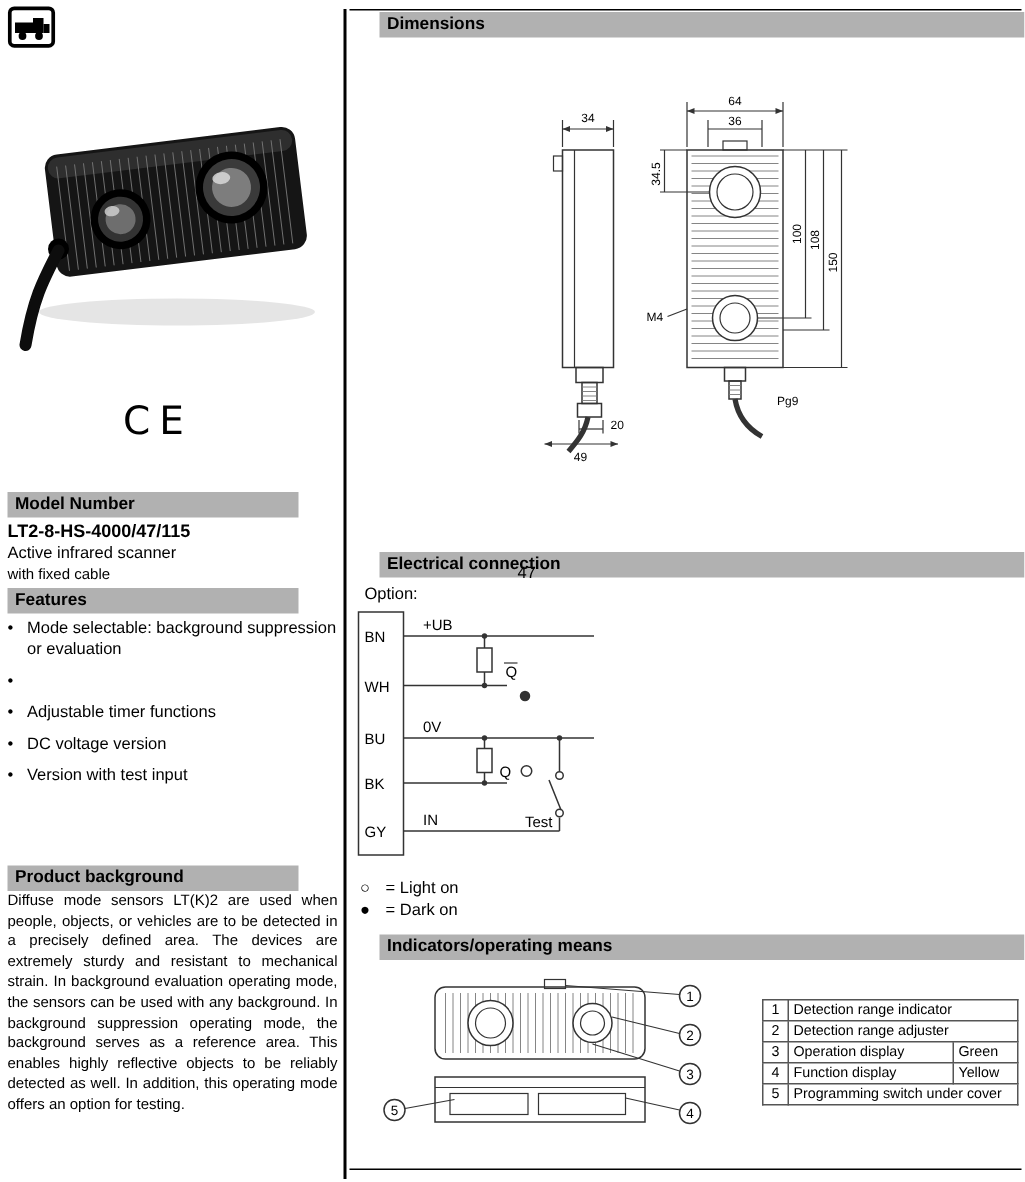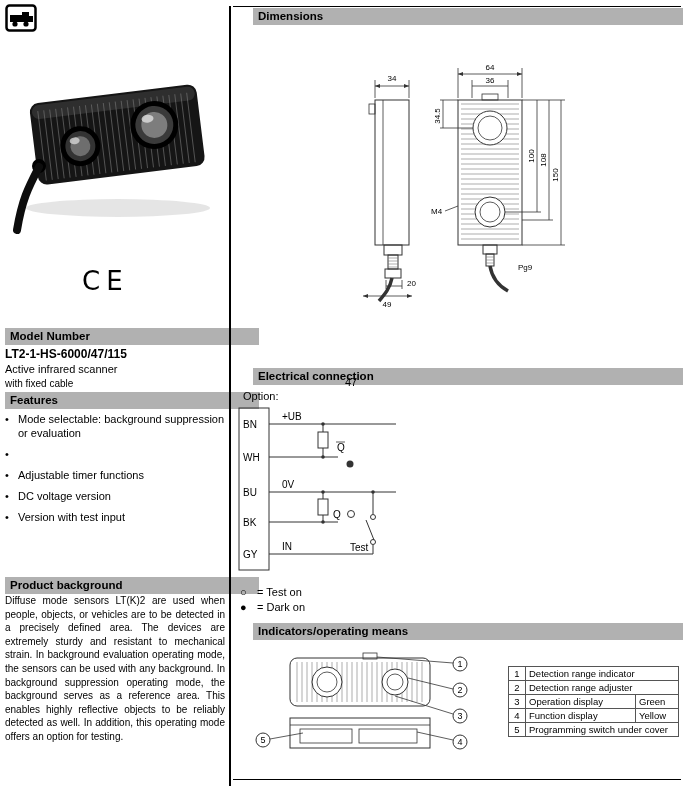--- a/index.html
+++ b/index.html
@@ -6,21 +6,21 @@
   .page {
     position:relative; width:683px; height:788px; overflow:hidden;
     background:#fff; color:#000;
     font-family:"Liberation Sans", sans-serif;
   }
   .abs { position:absolute; }
   .bar {
     position:absolute; background:#b1b1b1; height:17px; line-height:17px;
     font-weight:bold; font-size:11.5px; padding-left:5px; box-sizing:border-box;
   }
-  .bar-left  { left:5px;   width:254px; }
+  .bar-left  { left:5px;   width:194px; }
   .bar-right { left:253px; width:446px; }
   .vdivider { position:absolute; left:229px; top:6px; width:2px; height:780px; background:#000; }
   .hline { position:absolute; left:233px; width:448px; height:1px; background:#000; }
   .txt11 { font-size:11px; }
   .txt10 { font-size:10px; }
   .bold  { font-weight:bold; }
   .ce {
     position:absolute; left:82px; top:266px; font-size:26px; letter-spacing:6px;
     font-family:"DejaVu Sans", sans-serif;
     text-align:right;
@@ -82,21 +82,21 @@
         <ellipse cx="69" cy="90" rx="5" ry="3.4" fill="#cfcfcf" opacity="0.85"></ellipse>
       </g>
     </g>
     <circle cx="33" cy="120" r="7" fill="#000"></circle>
     <path d="M33 121 C22 142 16 154 11 184" stroke="#0d0d0d" stroke-width="8" fill="none" stroke-linecap="round"></path>
   </svg>
 
   <div class="ce">CE</div>
 
   <div class="bar bar-left" style="top:328px">Model Number</div>
-  <div class="abs bold" style="left:5px;top:347px;font-size:12px">LT2-1-HS-6000/47/115</div>
+  <div class="abs bold" style="left:5px;top:347px;font-size:12px">LT2-8-HS-4000/47/115</div>
   <div class="abs txt11" style="left:5px;top:363px">Active infrared scanner</div>
   <div class="abs txt10" style="left:5px;top:378px">with fixed cable</div>
 
   <div class="bar bar-left" style="top:392px">Features</div>
   <div class="features-list">
     <div class="feat">
         <span class="dot">•</span>
         <span>Mode selectable: background suppression or evaluation</span>
       </div>
     <div class="feat">
@@ -244,21 +244,21 @@
     <circle class="ln" cx="135" cy="138" r="2.5" fill="#fff"></circle>
     <line class="ln" x1="128" y1="116" x2="136" y2="136"></line>
     <circle class="ln" cx="135" cy="113" r="2.5" fill="#fff"></circle>
     <line class="ln" x1="135" y1="110" x2="135" y2="88"></line>
     <circle class="fillb" cx="135" cy="88" r="1.8"></circle>
     <text x="112" y="147">Test</text>
   </svg>
 
   <div class="legend-row" style="left:240px;top:586px">
     <span class="sym">○</span>
-    <span>= Test on</span>
+    <span>= Light on</span>
   </div>
   <div class="legend-row" style="left:240px;top:601px">
     <span class="sym">●</span>
     <span>= Dark on</span>
   </div>
 
   <div class="bar bar-right" style="top:623px">Indicators/operating means</div>
 
   <svg class="abs indic" style="left:245px;top:648px" width="250" height="118" viewBox="0 0 250 118">
 

